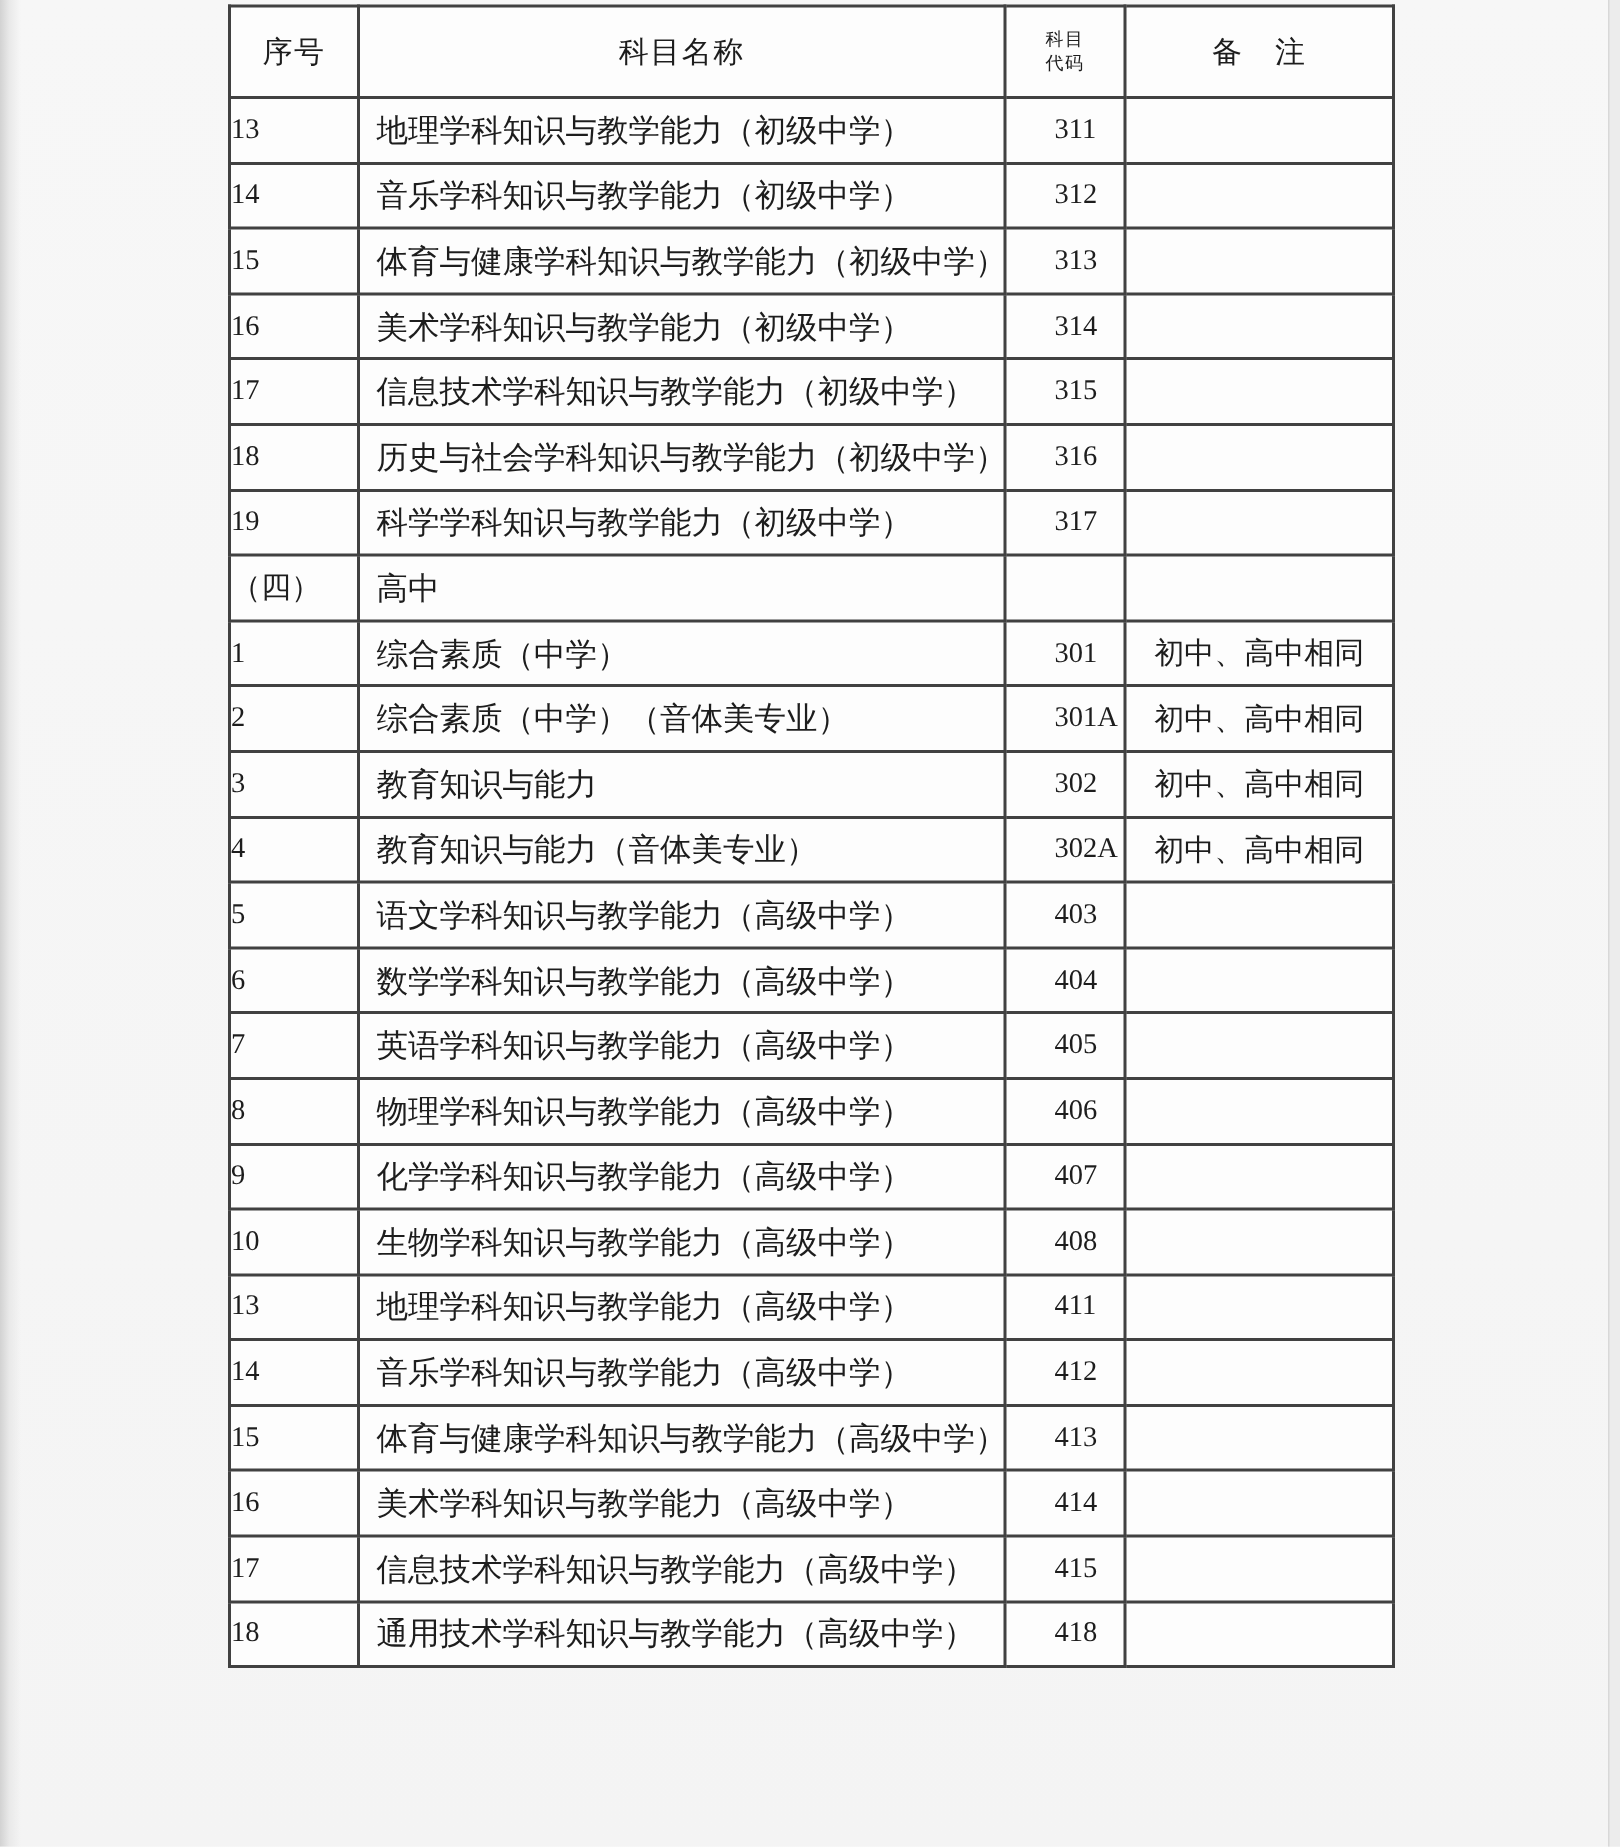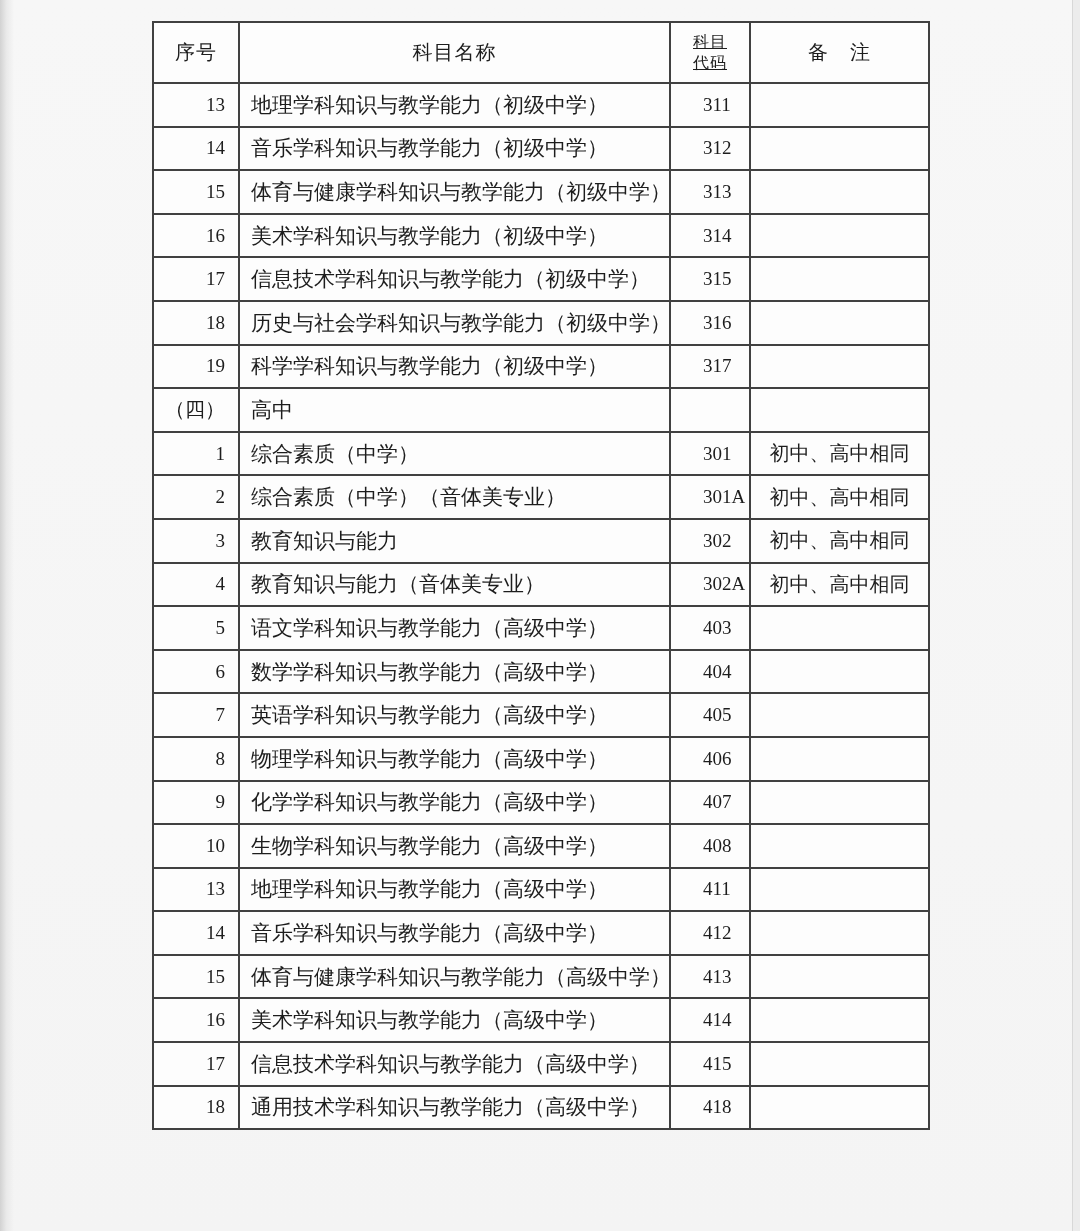--- a/index.html
+++ b/index.html
@@ -30,21 +30,21 @@
   .edge-right {
     position: absolute;
     right: 0; top: 0; bottom: 0;
     width: 7px;
     background: #ececec;
     border-left: 1px solid #d8d8d8;
   }
   table.subject-table {
     position: absolute;
     left: 152px;
-    top: 21px;
+    top: 3px;
     width: 776px;
     border-collapse: collapse;
     table-layout: fixed;
     background: #fdfdfd;
   }
   .subject-table th,
   .subject-table td {
     border: 2px solid #414141;
     padding: 0;
     vertical-align: middle;
@@ -55,25 +55,23 @@
   .subject-table tbody tr { height: 43.6px; }
   .subject-table th {
     font-weight: normal;
     font-size: 20px;
     text-align: center;
     letter-spacing: 1px;
   }
   th.code-header {
     white-space: pre-line;
     line-height: 1.3;
-    font-size: 16px;
-    text-decoration: underline;
+    font-size: 12px;
   }
   td.col-index {
-    text-align: right;
     padding-right: 13px;
     font-size: 19px;
   }
   td.col-name {
     text-align: left;
     padding-left: 11px;
     font-size: 21px;
     font-family: "Liberation Sans", "DejaVu Sans", sans-serif;
     font-weight: 500;
     margin-top: 25px;

